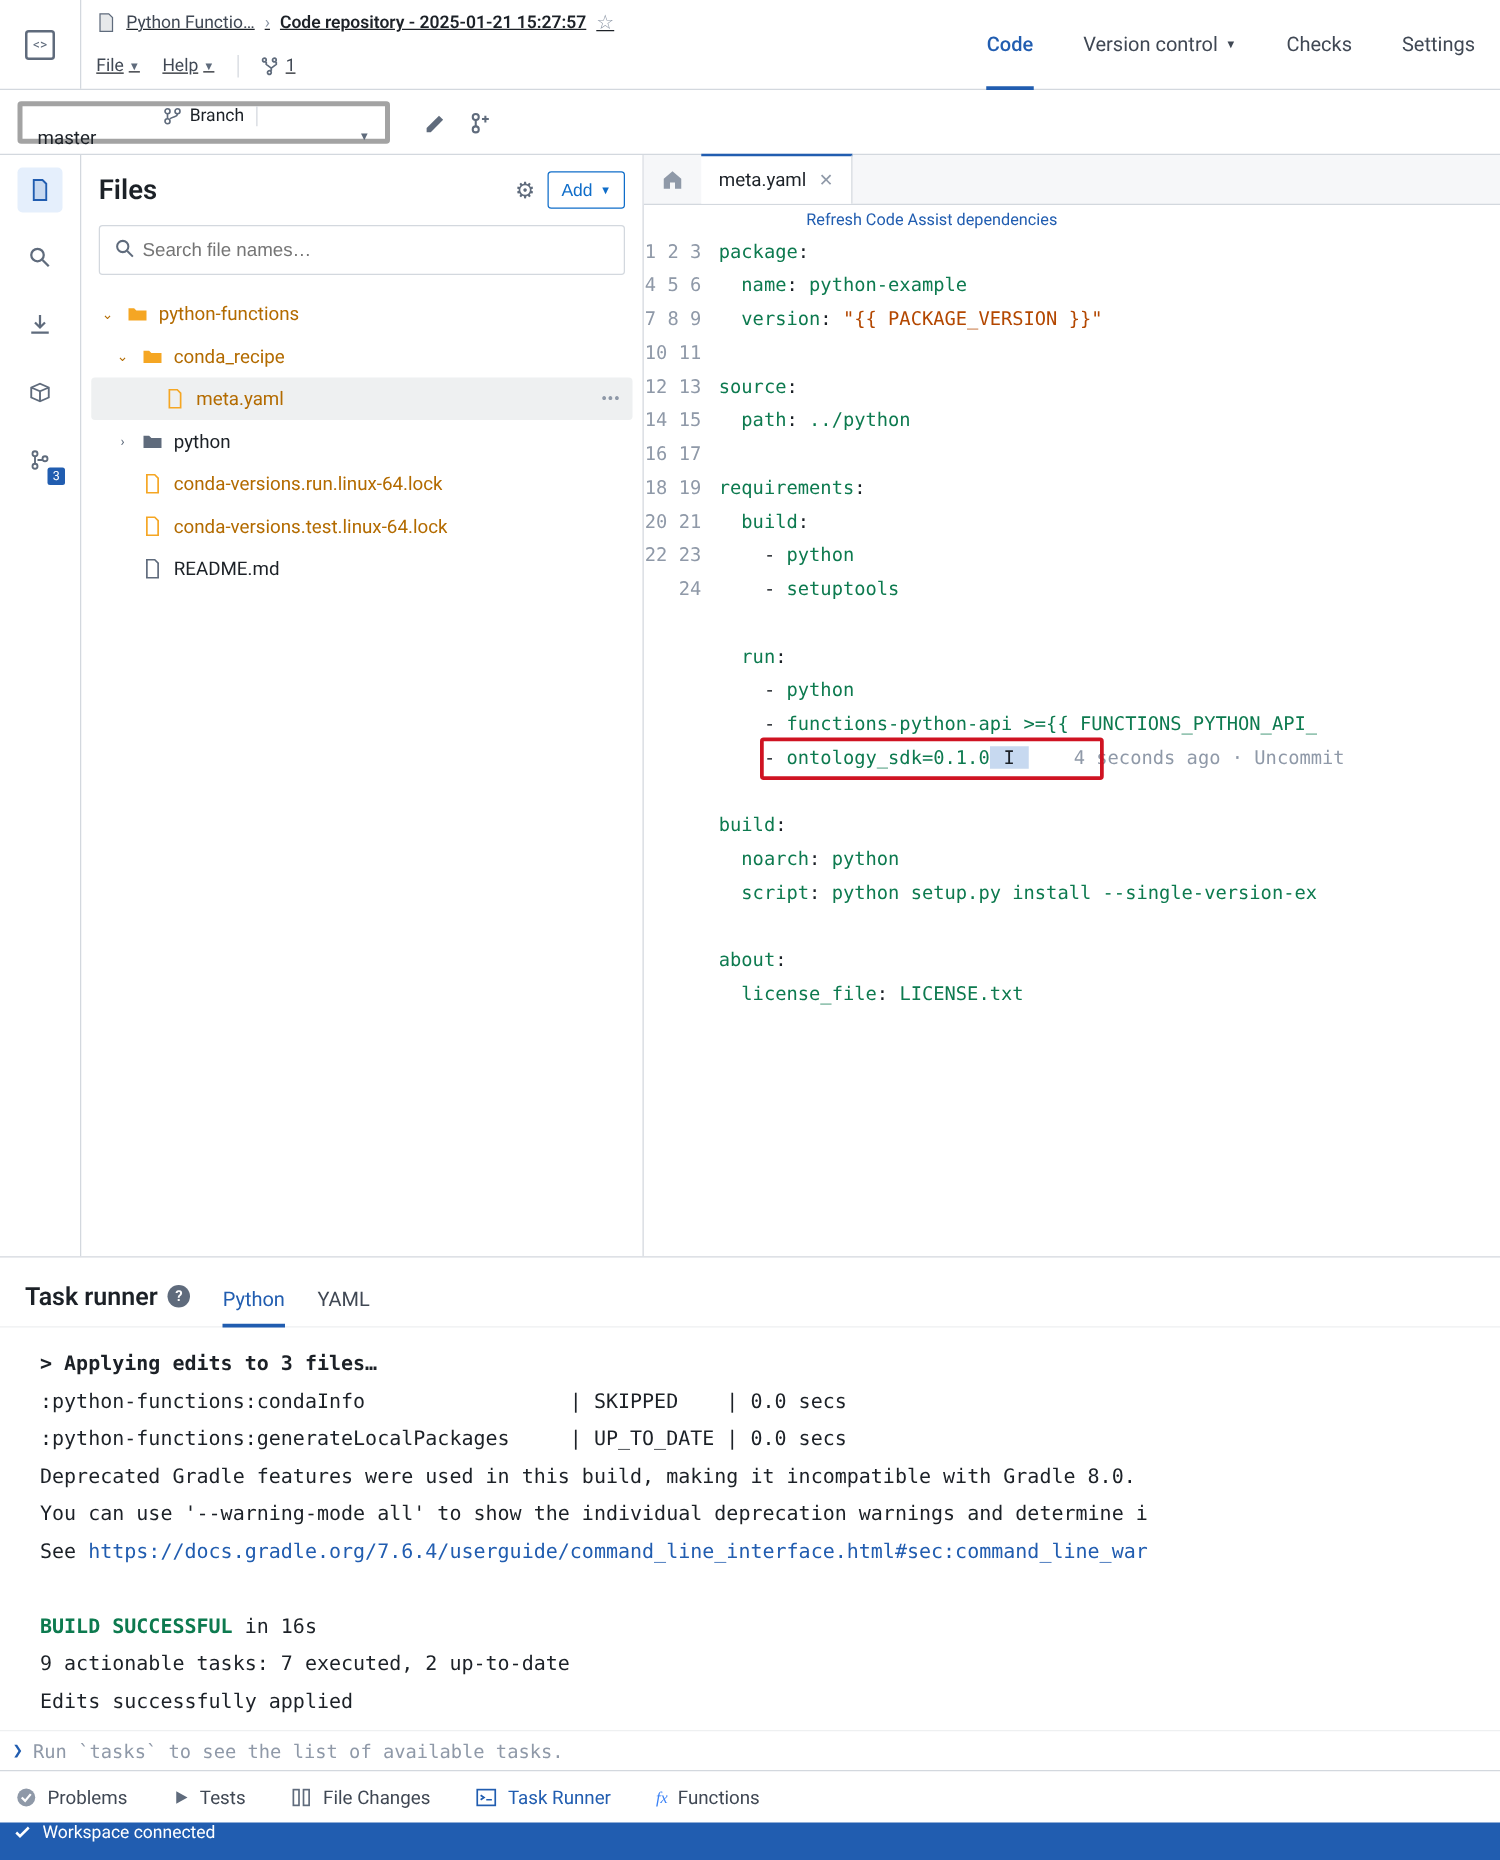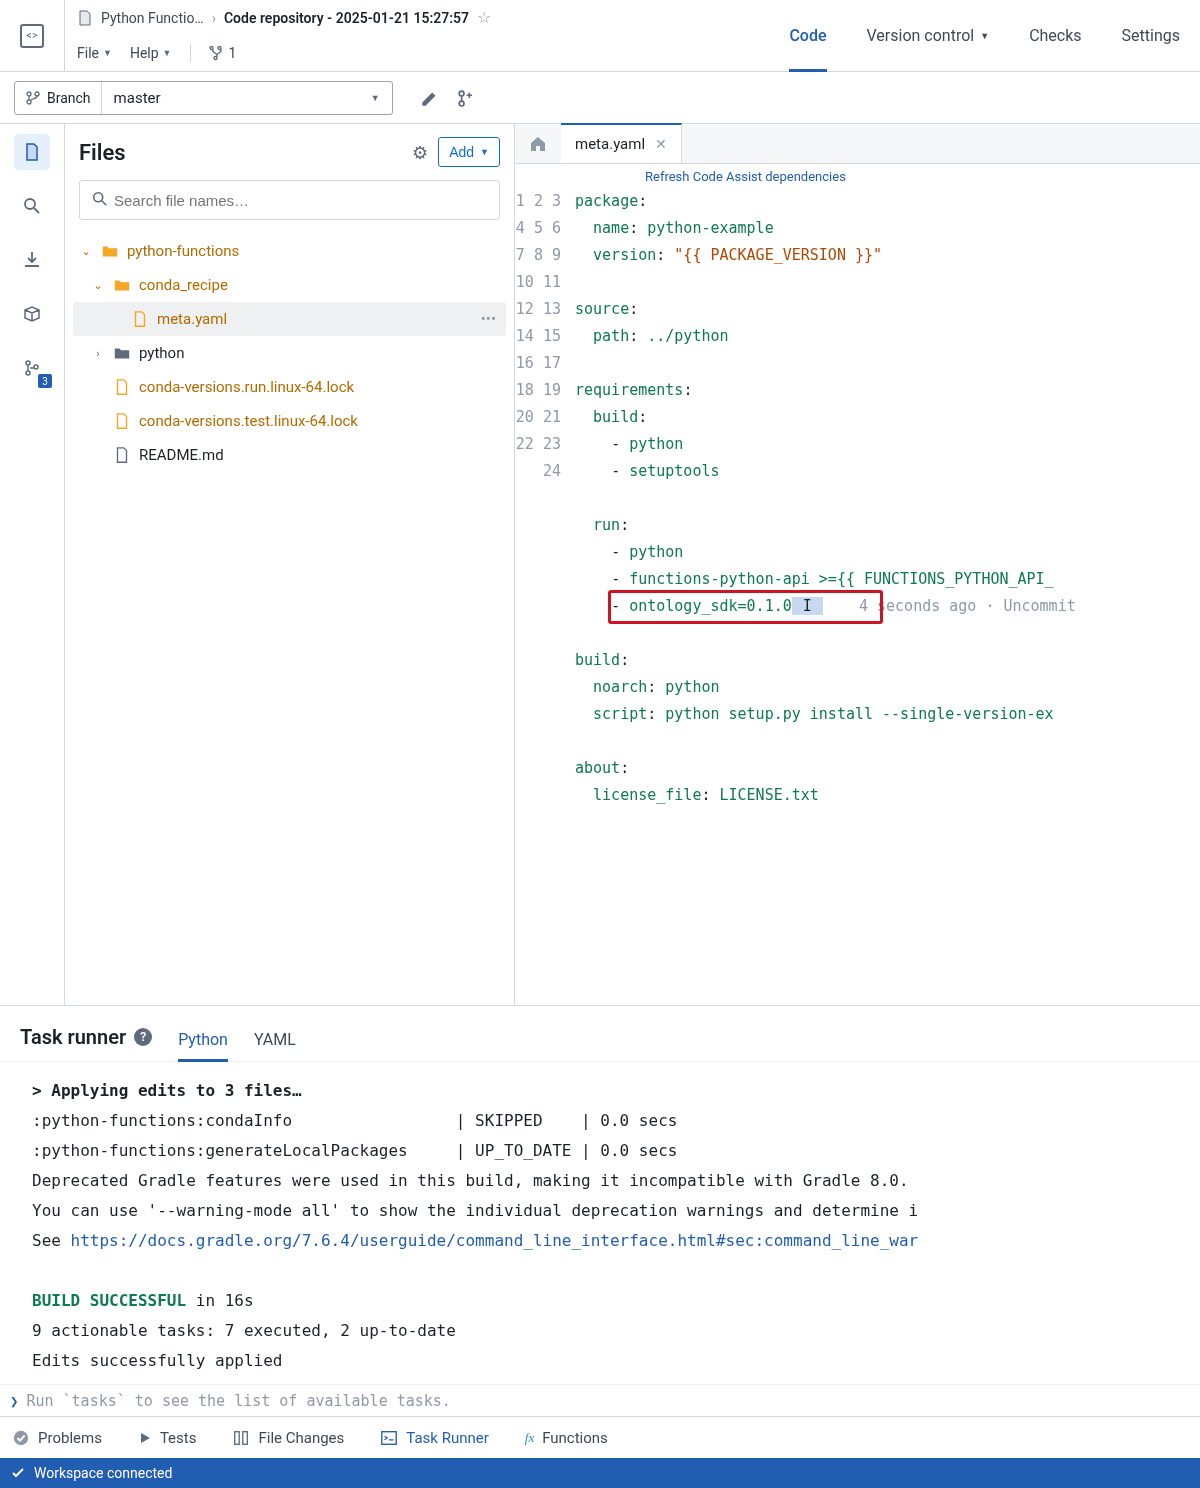--- a/index.html
+++ b/index.html
@@ -3,39 +3,39 @@
 <meta charset="utf-8">
 <style>
 * { box-sizing: border-box; margin: 0; padding: 0; }
 body { font-family: -apple-system, BlinkMacSystemFont, "Segoe UI", Roboto, sans-serif; font-size: 13px; color: #1c2127; background: #fff; width: 1200px; height: 1488px; overflow: hidden; display: flex; flex-direction: column; }
 .mono { font-family: "SF Mono", Monaco, Consolas, monospace; }
 
 
 .topbar { height: 72px; border-bottom: 1px solid #d3d8de; display: flex; align-items: stretch; }
 .app-icon-box { width: 65px; display: flex; align-items: center; justify-content: center; border-right: 1px solid #d3d8de; }
 .app-icon { width: 24px; height: 24px; border: 2px solid #5f6b7c; border-radius: 3px; display: flex; align-items: center; justify-content: center; font-size: 11px; color: #5f6b7c; }
-.top-main { flex: 1; display: flex; flex-direction: column; padding: 0 12px; }
+.top-main { flex: 1; display: flex; flex-direction: column; padding: 0 12px; text-decoration: underline; }
 .breadcrumb-row { height: 36px; display: flex; align-items: center; gap: 8px; color: #404854; font-size: 14px; }
 .breadcrumb-row .crumb { cursor: pointer; }
 .breadcrumb-row .crumb.active { font-weight: 600; color: #1c2127; }
 .breadcrumb-row .sep { color: #8f99a8; }
 .star { color: #8f99a8; font-size: 16px; }
 .menu-row { height: 36px; display: flex; align-items: center; gap: 18px; }
 .menu-item { font-size: 14px; color: #404854; display: flex; align-items: center; gap: 4px; cursor: pointer; }
 .menu-item .caret { font-size: 9px; color: #5f6b7c; }
 .menu-divider { width: 1px; height: 18px; background: #d3d8de; }
 .top-tabs { display: flex; align-items: center; gap: 40px; padding-right: 20px; }
 .top-tab { font-size: 16px; color: #404854; height: 72px; display: flex; align-items: center; cursor: pointer; position: relative; }
 .top-tab.active { color: #215db0; font-weight: 500; }
 .top-tab.active::after { content: ""; position: absolute; bottom: 0; left: 0; right: 0; height: 3px; background: #215db0; }
 .top-tab .caret { font-size: 9px; margin-left: 6px; }
 
 
 .secondbar { height: 52px; border-bottom: 1px solid #d3d8de; display: flex; align-items: center; padding: 0 14px; gap: 14px; }
-.branch-box { display: flex; align-items: flex-end; border: 1px solid #a3a3a3; border-radius: 3px; height: 34px; }
+.branch-box { display: flex; align-items: center; border: 4px solid #a3a3a3; border-radius: 3px; height: 34px; flex-direction: column; }
 .branch-label { padding: 0 10px; display: flex; align-items: center; gap: 6px; border-right: 1px solid #d3d8de; height: 100%; font-size: 14px; }
 .branch-select { padding: 0 12px; display: flex; align-items: center; gap: 8px; height: 100%; width: 290px; justify-content: space-between; font-size: 15px; }
 .branch-select .caret { font-size: 9px; color: #5f6b7c; }
 .toolbar-icons { display: flex; gap: 14px; margin-left: 12px; }
 .toolbar-icon { width: 22px; height: 22px; color: #5f6b7c; cursor: pointer; }
 
 
 .main-area { flex: 1; display: flex; min-height: 0; }
 .left-rail { width: 65px; border-right: 1px solid #d3d8de; display: flex; flex-direction: column; align-items: center; padding-top: 10px; gap: 18px; }
 .rail-icon { width: 36px; height: 36px; display: flex; align-items: center; justify-content: center; color: #5f6b7c; cursor: pointer; border-radius: 4px; position: relative; }
@@ -97,21 +97,21 @@
 .console .green { color: #0d7a4f; font-weight: 700; }
 .console .link { color: #215db0; margin-top: 36px; }
 .prompt-line { height: 32px; display: flex; align-items: center; padding: 0 10px; gap: 8px; border-top: 1px solid #eef0f1; color: #8f99a8; font-size: 15px; }
 .prompt-caret { color: #215db0; font-weight: 700; font-size: 14px; }
 
 
 .statusbar { height: 42px; border-top: 1px solid #d3d8de; display: flex; align-items: center; padding: 0 12px; gap: 36px; }
 .status-item { display: flex; align-items: center; gap: 8px; font-size: 15px; color: #404854; cursor: pointer; }
 .status-item.active { color: #215db0; }
 .status-item svg { color: #5f6b7c; }
-.workspace-bar { height: 30px; background: #215db0; color: #fff; display: flex; align-items: center; padding: 0 10px; gap: 8px; font-size: 14px; }
+.workspace-bar { height: 30px; background: #215db0; color: #fff; display: flex; align-items: flex-start; padding: 0 10px; gap: 8px; font-size: 14px; }
 
 svg { display: block; }
 </style>
 </head>
 <body>
 
 <div class="topbar">
   <div class="app-icon-box">
     <div class="app-icon">&lt;&gt;</div>
   </div>

